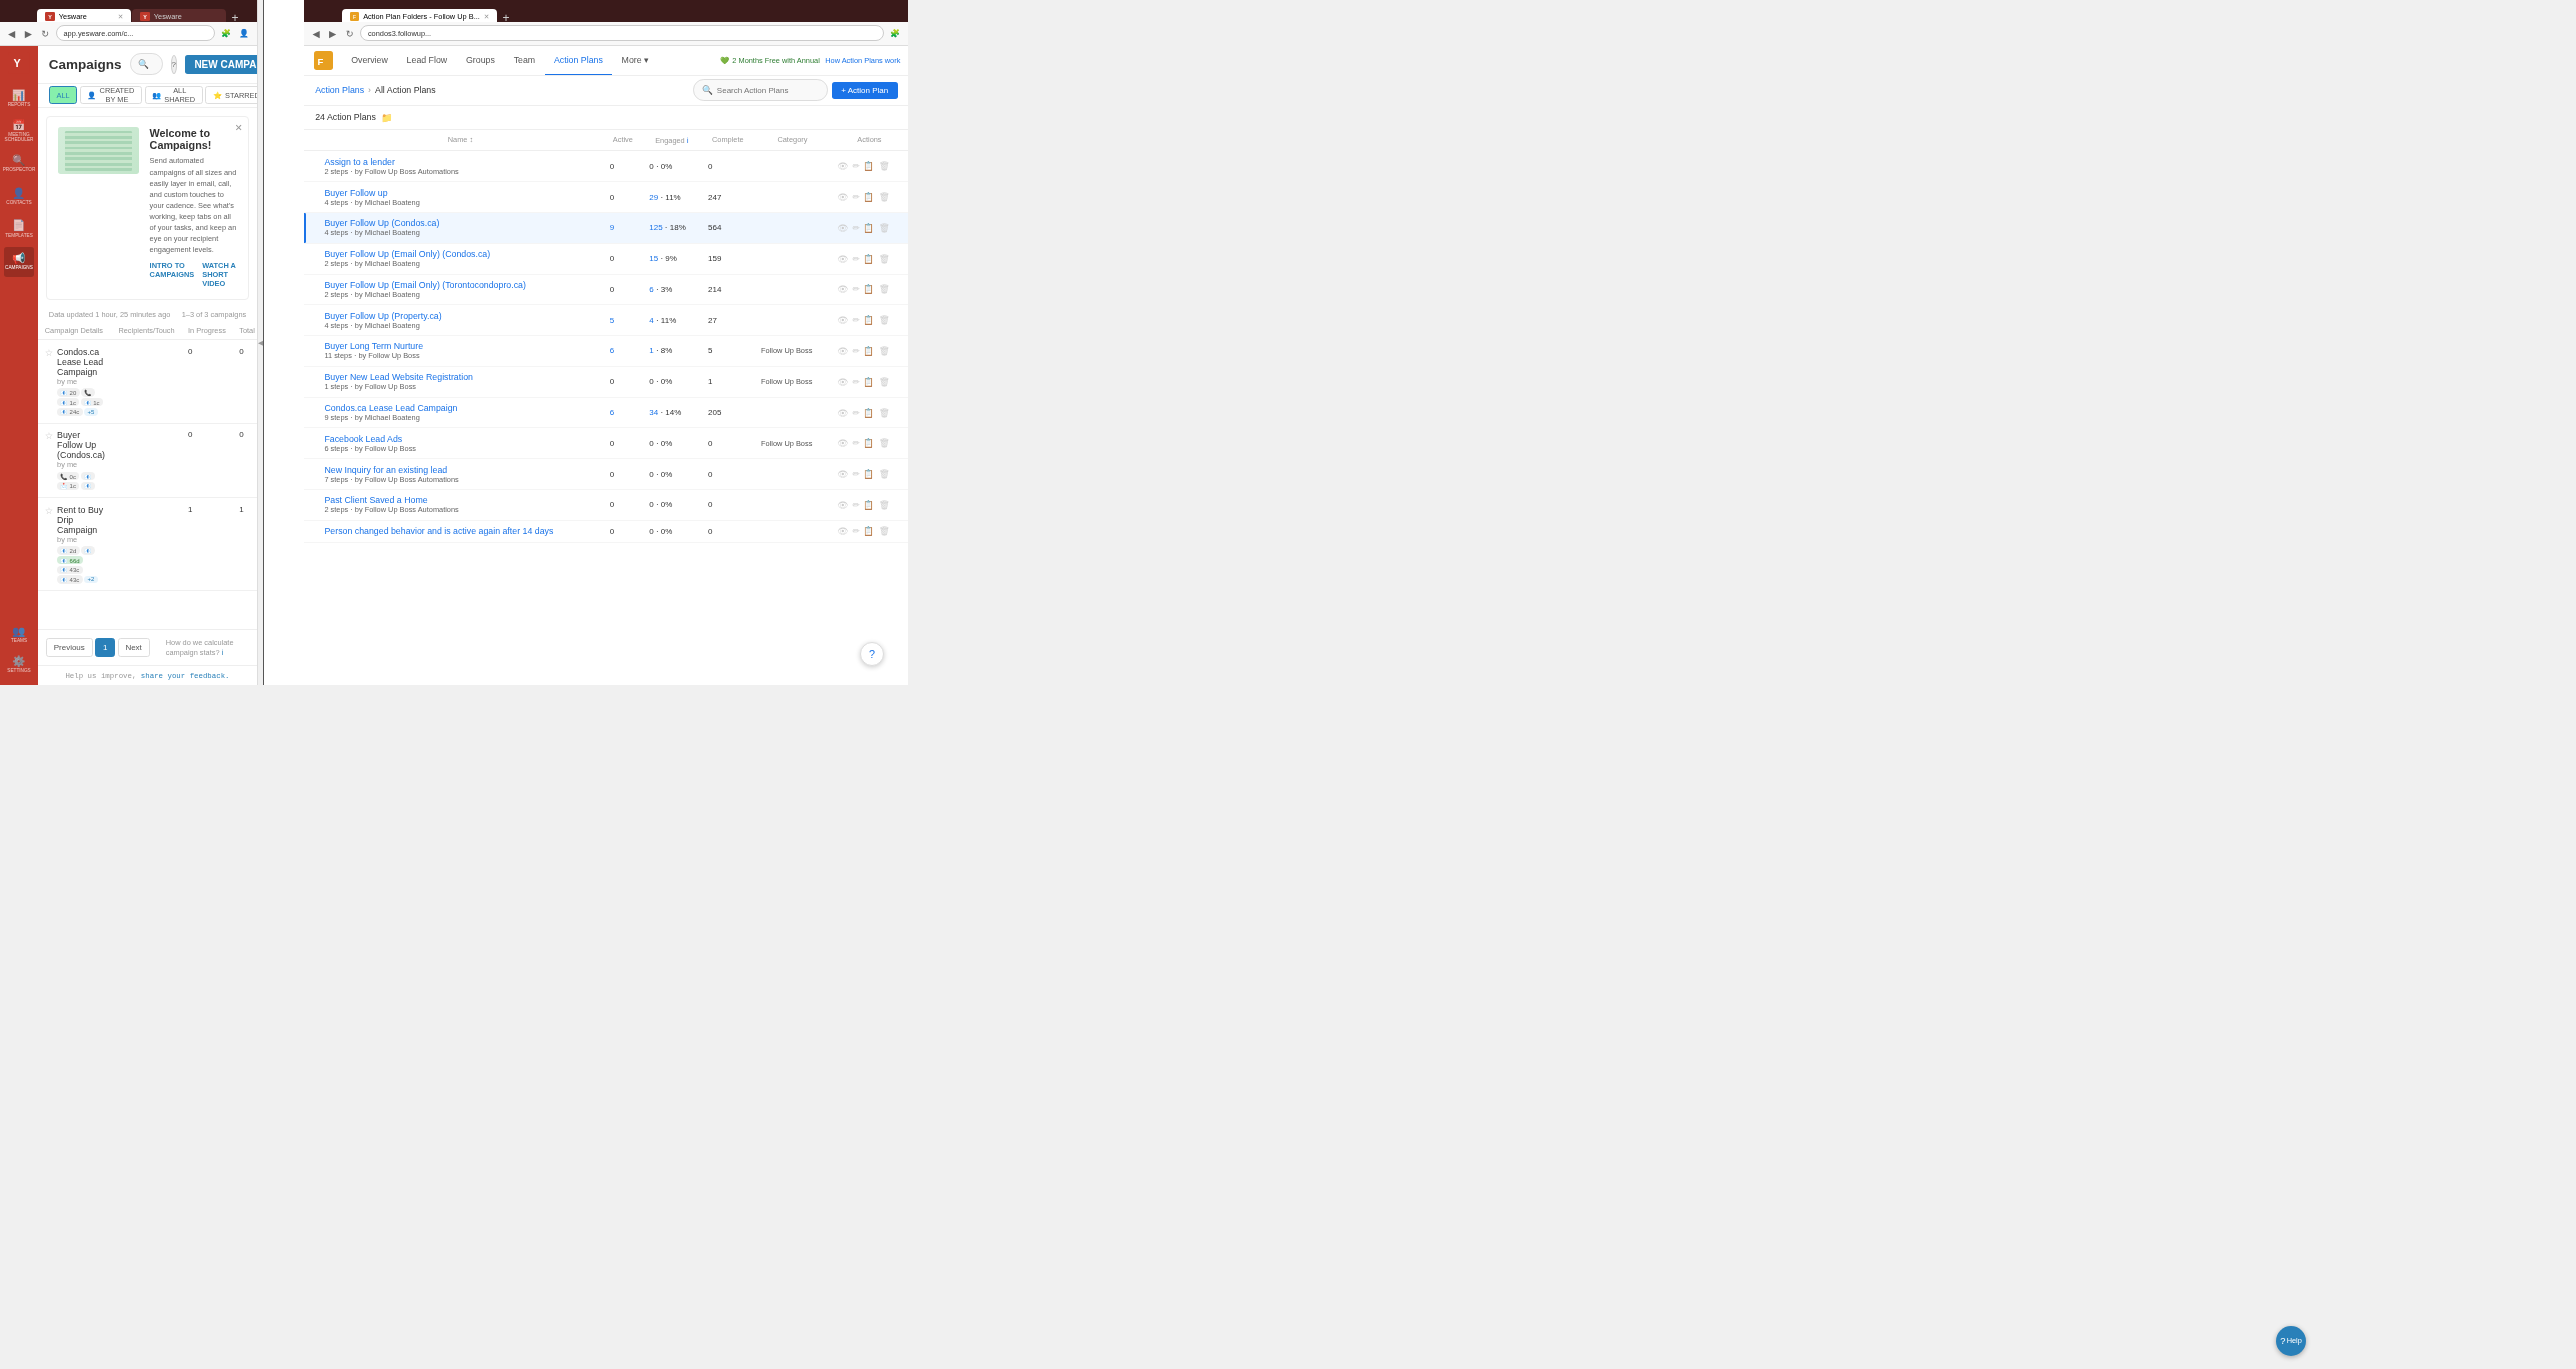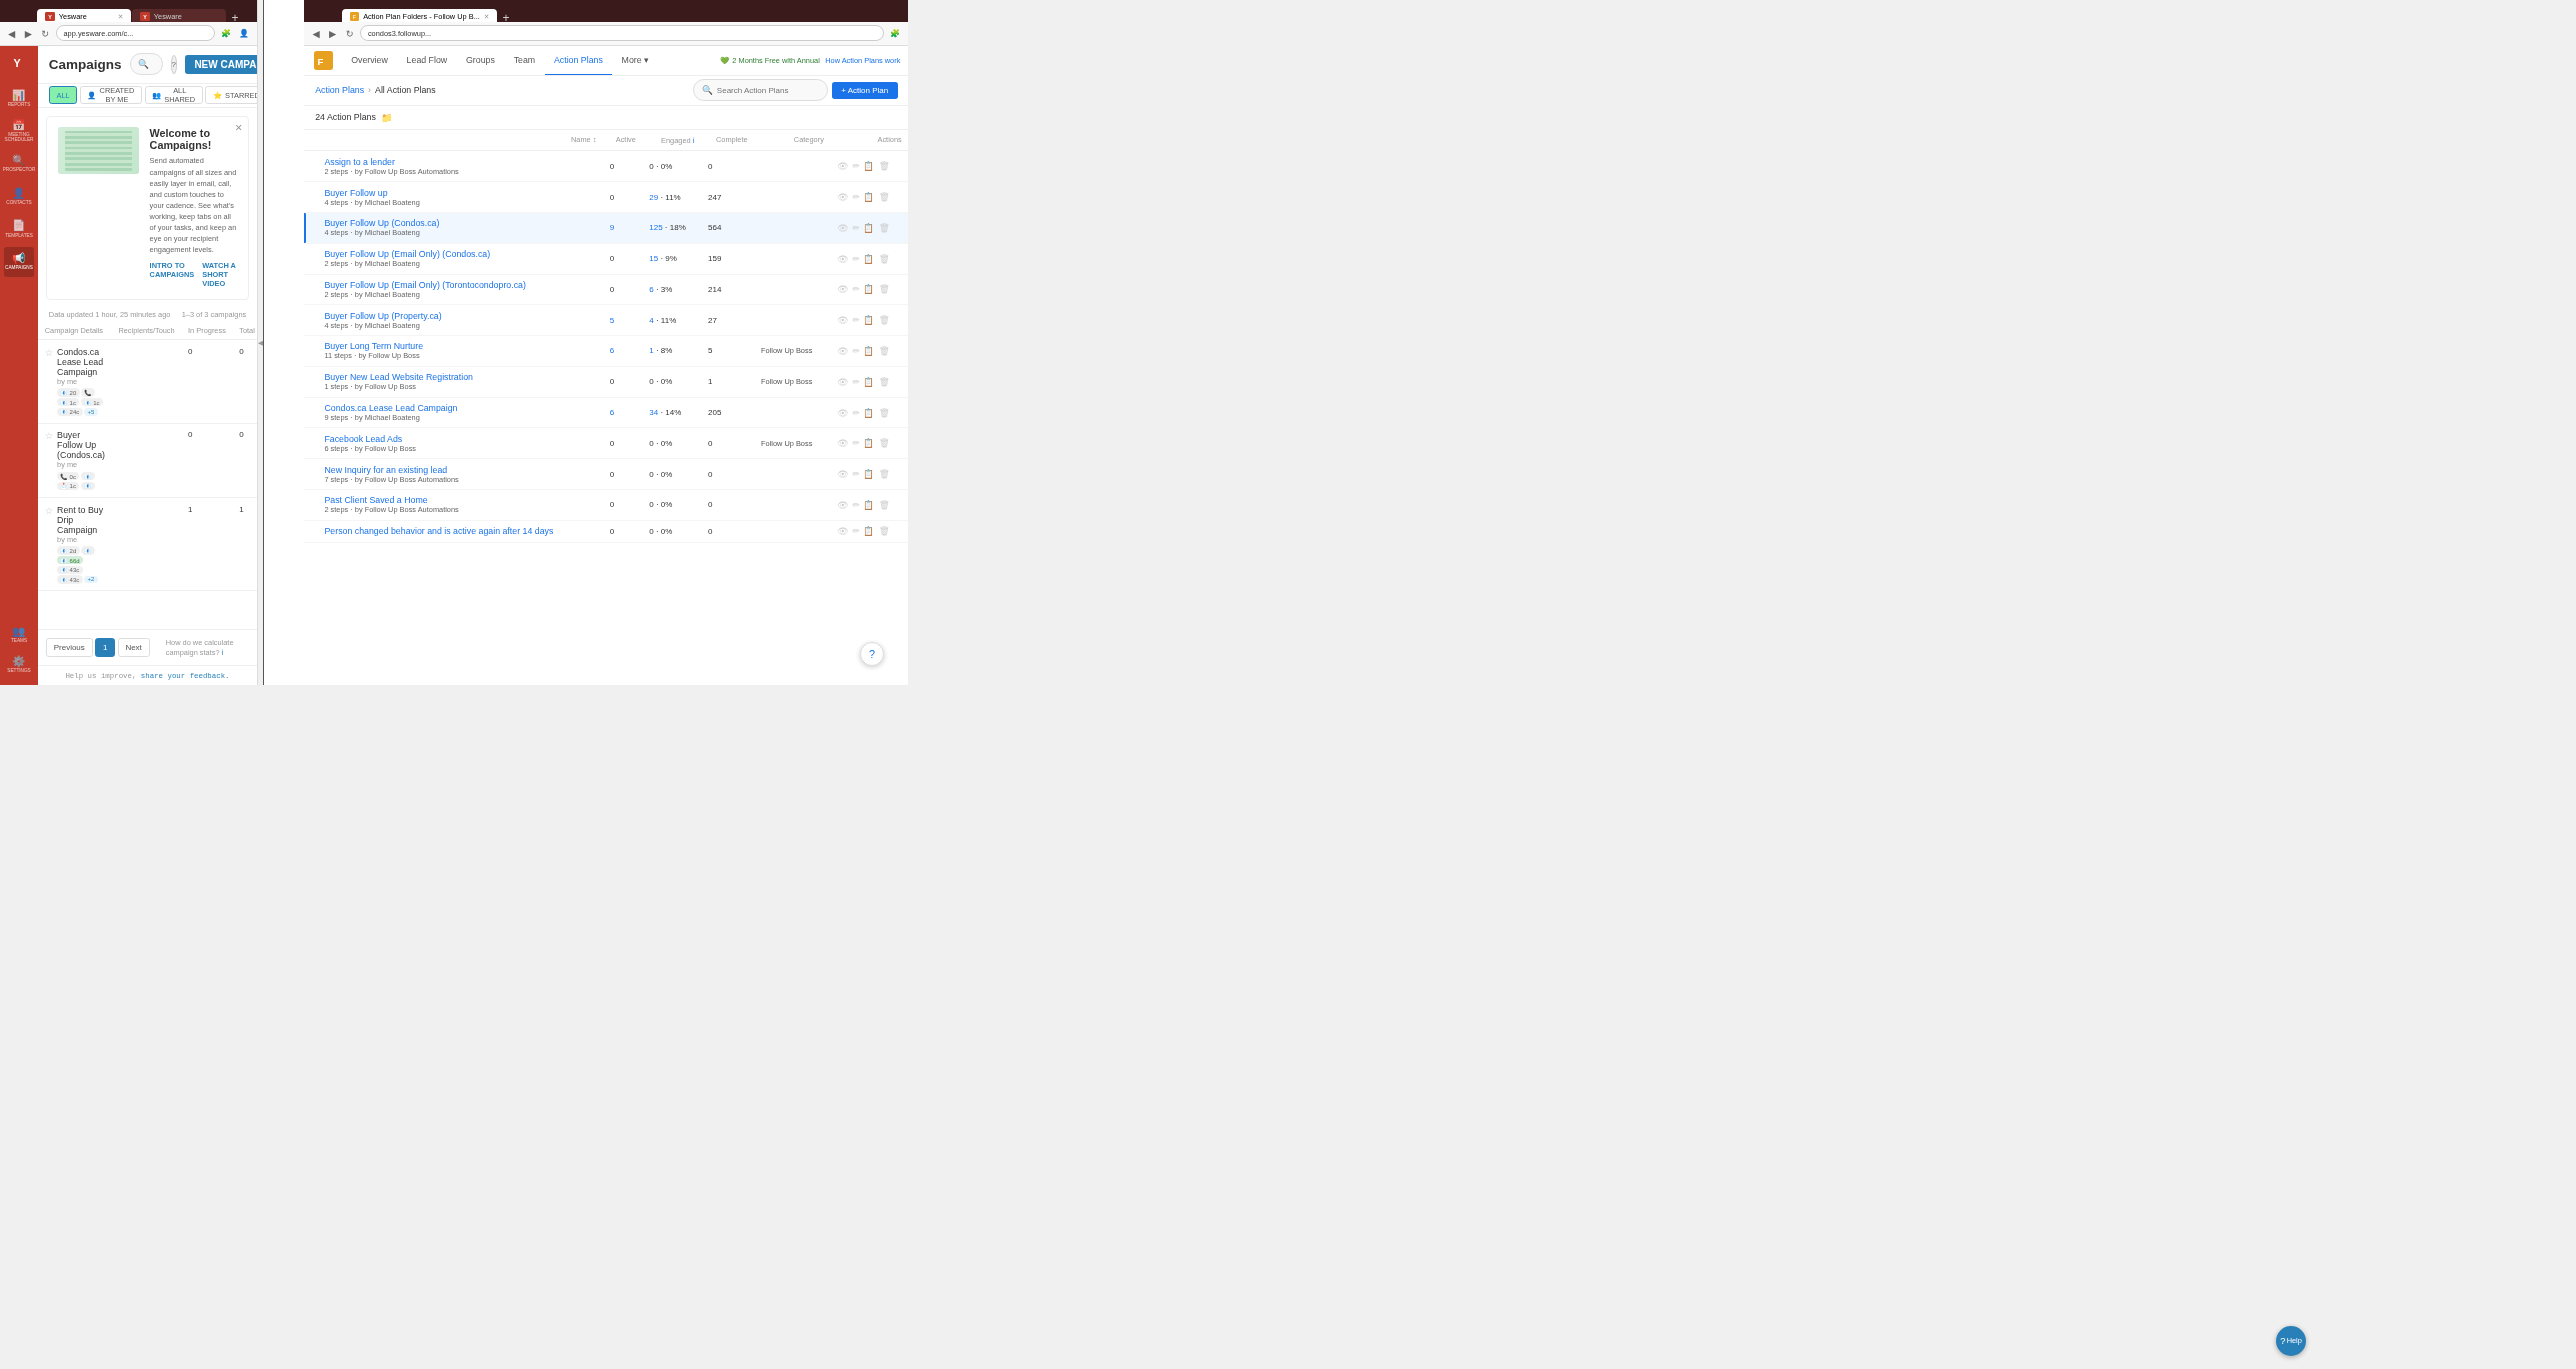--- a/index.html
+++ b/index.html
@@ -113,21 +113,21 @@
     .search-ap-input { border: none; background: none; outline: none; font-size: 8px; color: #666; width: 100%; }
     .add-ap-btn { background: #1a73e8; color: #fff; border: none; border-radius: 2.7px; padding: 4px 9.4px; font-size: 8px; font-weight: 500; cursor: pointer; display: flex; align-items: center; gap: 2.7px; white-space: nowrap; }
 
     
     .ap-count-bar { height: 24px; display: flex; align-items: center; padding: 0 10.8px; gap: 5.4px; border-bottom: 0.7px solid #eee; font-size: 8.8px; color: #333; }
     .folder-icon { color: #999; cursor: pointer; font-size: 9.4px; }
 
     
     .ap-table-wrap { flex: 1; overflow-y: auto; }
     .ap-table { width: 100%; border-collapse: collapse; }
-    .ap-table thead th { padding: 5.4px 6.7px; text-align: right; font-size: 7.4px; color: #999; font-weight: 500; border-bottom: 0.7px solid #eee; white-space: nowrap; }
+    .ap-table thead th { padding: 5.4px 6.7px; text-align: center; font-size: 7.4px; color: #999; font-weight: 500; border-bottom: 0.7px solid #eee; white-space: nowrap; }
     .ap-table tbody tr { border-bottom: 0.7px solid #f5f5f5; margin-top: 13px; }
     .ap-table td { padding: 5.4px 6.7px; font-size: 8px; color: #333; vertical-align: middle; }
     .ap-name { color: #1a73e8; cursor: pointer; font-size: 8.8px; }
     .ap-steps { font-size: 7.4px; color: #666; }
     .ap-num { color: #1a73e8; }
     .ap-actions { display: flex; gap: 4px; align-items: center; }
     .ap-action-icon { color: #ccc; cursor: pointer; font-size: 8.8px; }
     td.indicator { width: 2.7px; padding: 0; position: relative; }
     td.indicator .bar { width: 2px; background: #1a73e8; height: 100%; position: absolute; left: 0; top: 0; border-radius: 0 1.3px 1.3px 0; }
 

